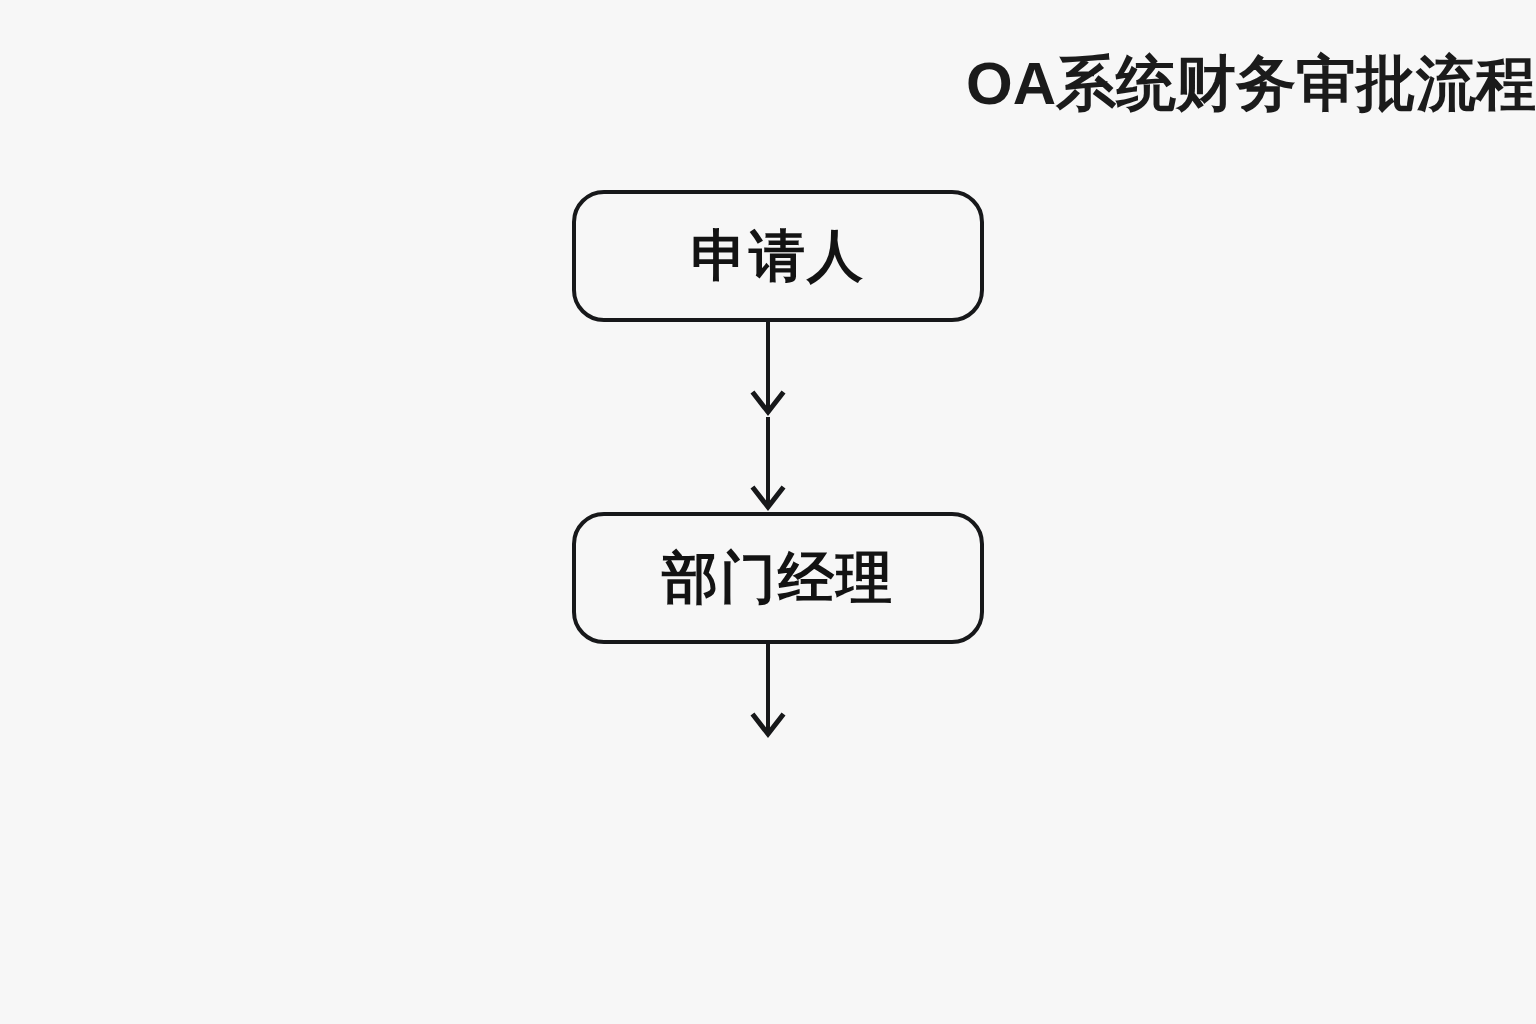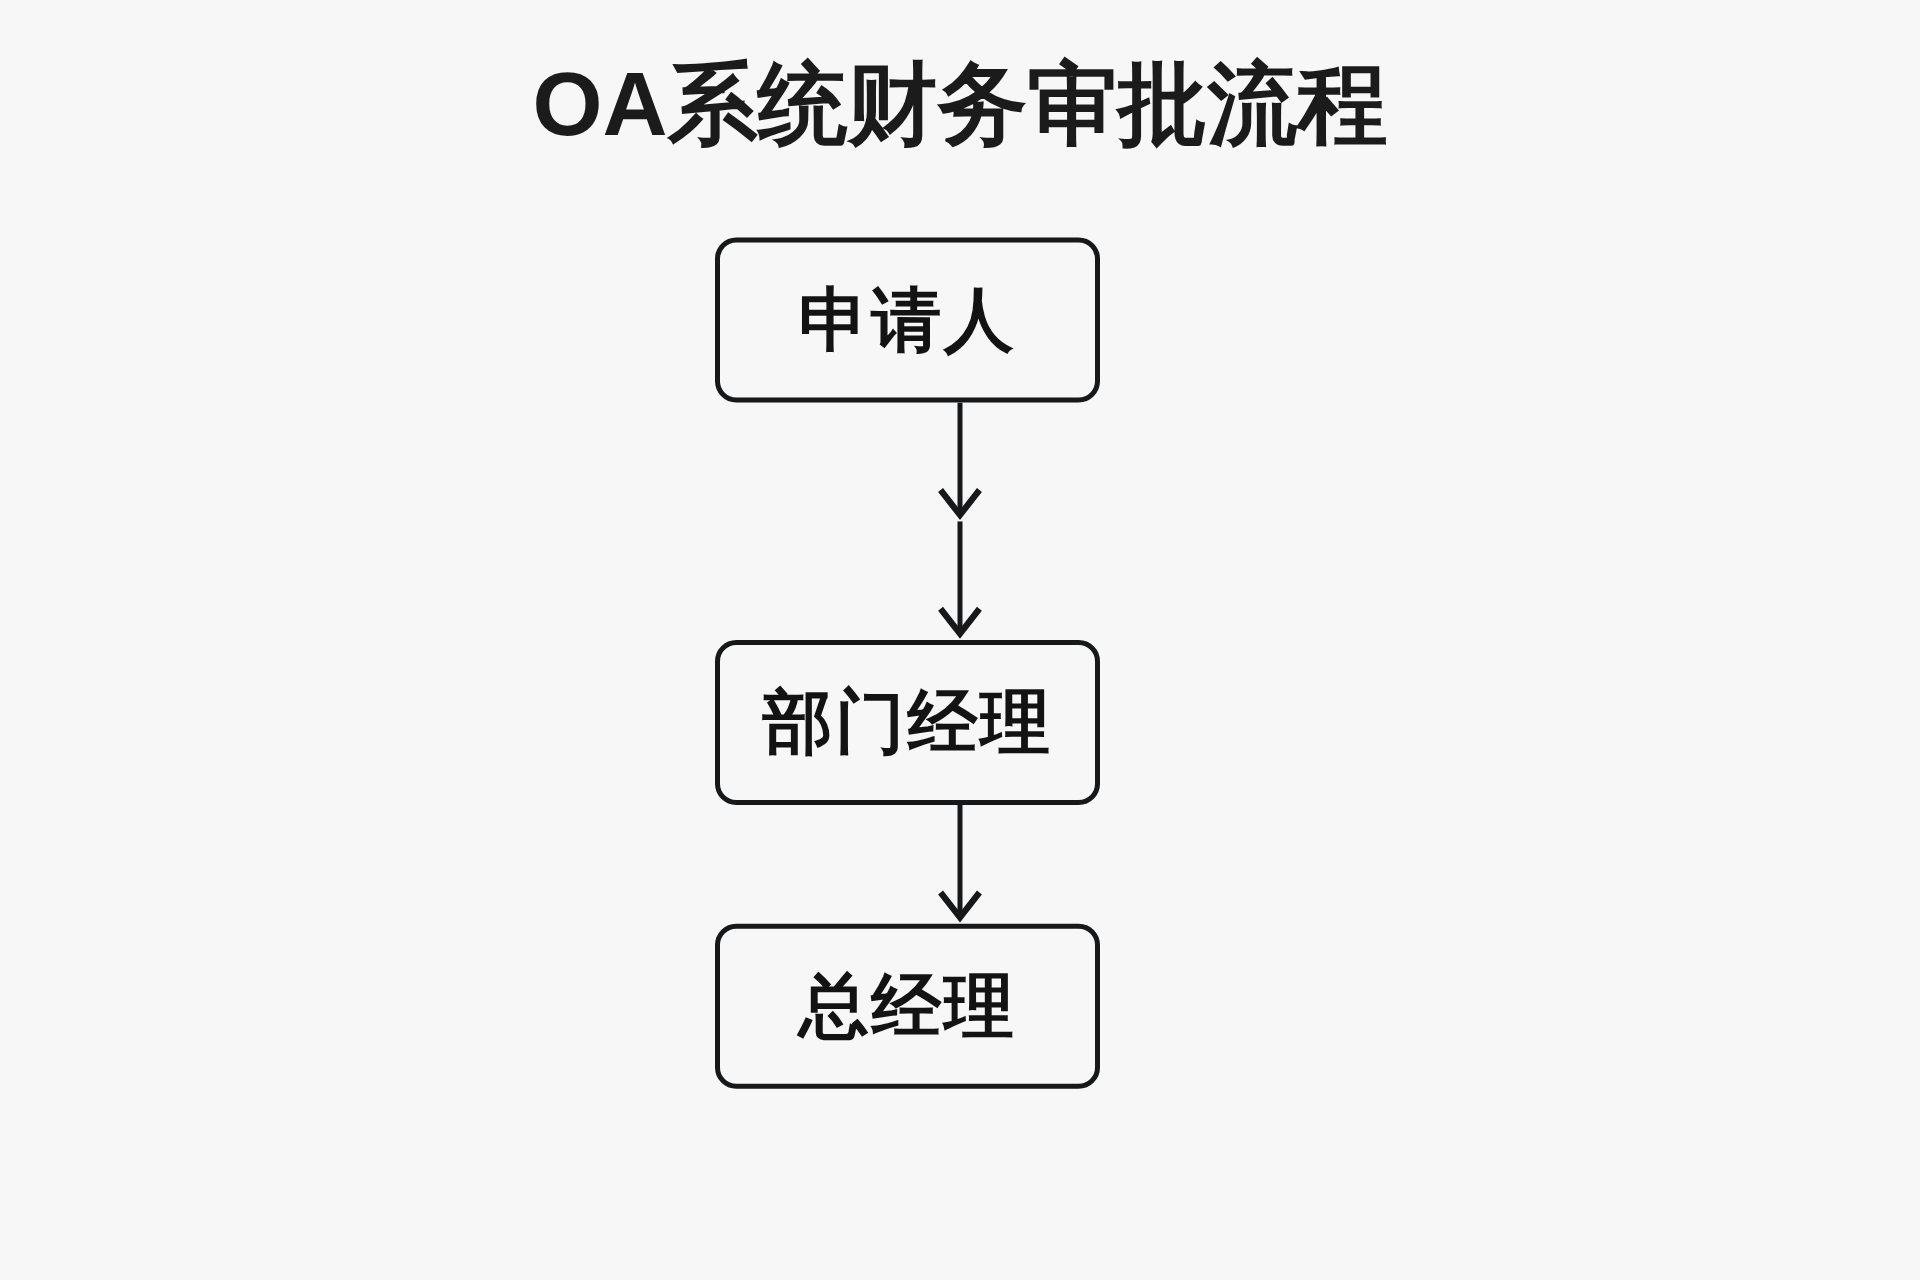--- a/index.html
+++ b/index.html
@@ -22,44 +22,44 @@
     width: 1536px;
     height: 1024px;
   }
 
   
   .diagram-title {
     position: absolute;
     left: 0;
     top: 34px;
     width: 1536px;
-    text-align: center;
-    font-size: 72px;
+    text-align: right;
+    font-size: 60px;
     line-height: 100px;
     font-weight: 700;
     letter-spacing: 0px;
     color: #1b1b1b;
     white-space: nowrap;
     -webkit-font-smoothing: antialiased;
   }
 
   
   .flow {
     position: absolute;
     left: 572px;
     top: 190px;
     width: 392px;
   }
 
   .node {
     box-sizing: border-box;
-    width: 308px;
+    width: 412px;
     height: 132px;
     border: 4px solid #17181a;
-    border-radius: 17px;
+    border-radius: 32px;
     background: #f7f7f7;
     display: flex;
     align-items: center;
     justify-content: center;
   }
 
   .node-label {
     font-size: 56px;
     line-height: 58px;
     font-weight: 600;
@@ -115,18 +115,15 @@
       <span class="node-label">部门经理</span>
     </div>
 
     <div class="connector">
       <svg width="392" height="95" viewBox="0 0 392 95">
         <line x1="196" y1="0" x2="196" y2="88" stroke="#17181a" stroke-width="4"></line>
         <polyline points="182,72 196,90 210,72" fill="none" stroke="#17181a" stroke-width="5" stroke-linecap="square" stroke-linejoin="miter"></polyline>
       </svg>
     </div>
 
-    <div class="node">
-      <span class="node-label">总经理</span>
-    </div>
 
   </div>
 </div>
 
 </body></html>

